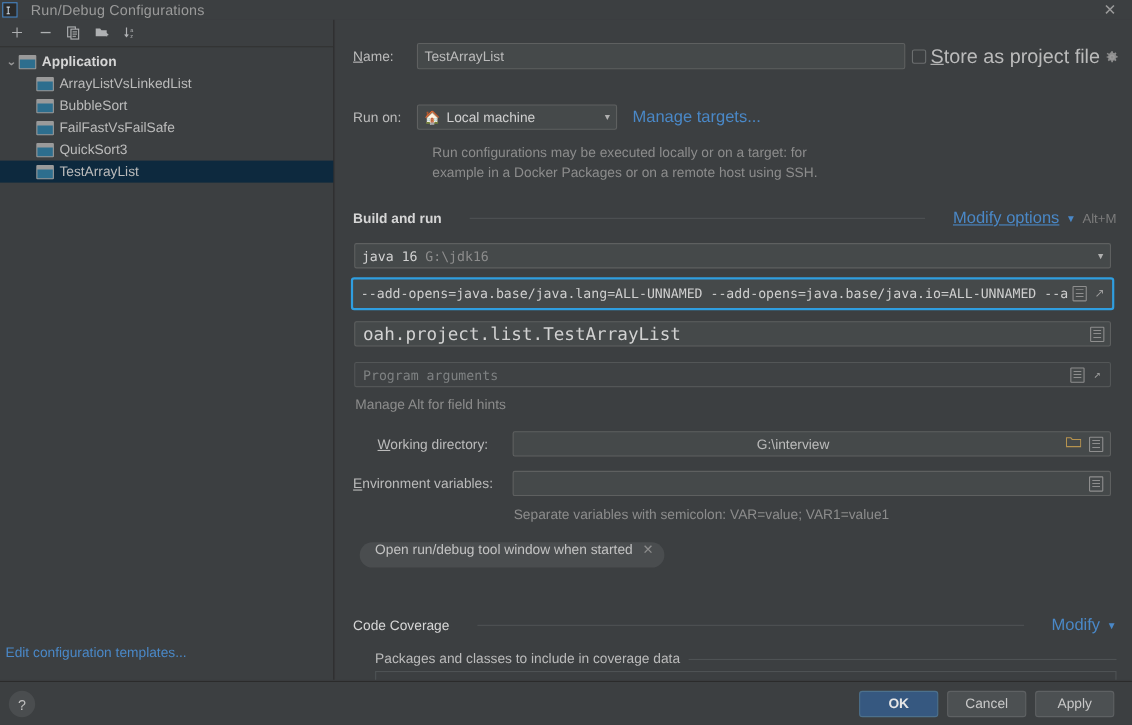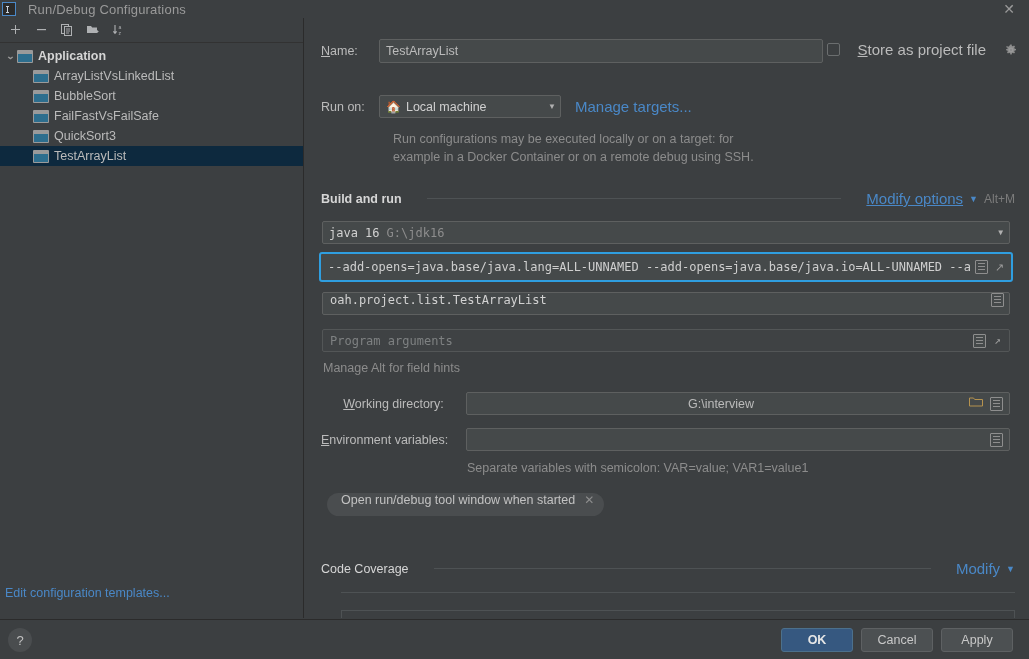--- a/index.html
+++ b/index.html
@@ -112,22 +112,22 @@
     padding: 0 6px;
     position: relative;
   }
 
   .name-row { position: absolute; left: 16px; top: 21px; width: 700px; }
   .name-label { width: 58px; }
   .name-field { width: 444px; }
 
   .store-wrap {
     position: absolute; right: 12px; top: 23px;
-    display: flex; align-items: center; gap: 18px;
-    font-size: 15px; color: #bbbbbb;
+    display: flex; align-items: center; gap: 4px;
+    font-size: 18px; color: #bbbbbb;
   }
   .checkbox {
     width: 13px; height: 13px;
     border: 1px solid #6b6e6f; border-radius: 2px;
     background: #3c3f41;
   }
   .gear {
     width: 13px; height: 13px; color: #9a9a9a;
     display:flex; align-items:center; justify-content:center;
   }
@@ -201,22 +201,22 @@
   }
   .expand-icon {
     width: 13px; height: 13px; margin-left: 5px; flex:none;
     color: #9d9d9d; font-size: 11px; line-height: 13px; text-align:center;
   }
 
   .class-field {
     position: absolute; left: 17px; top: 274px;
     width: 688px; height: 23px;
     background: #45494a; border: 1px solid #5e6060; border-radius: 2px;
-    display: flex; padding: 0 5px 0 7px;
-    font-family: "DejaVu Sans Mono", monospace; font-size: 12px; color: #d2d2d2;
+    display: flex; align-items: center; padding: 0 5px 0 7px;
+    font-family: "DejaVu Sans Mono", monospace; font-size: 16px; color: #d2d2d2;
   }
   .progargs-field {
     position: absolute; left: 17px; top: 311px;
     width: 688px; height: 23px;
     background: #3f4244; border: 1px solid #535657; border-radius: 2px;
     display: flex; align-items: center; padding: 0 5px 0 7px;
     font-family: "DejaVu Sans Mono", monospace; font-size: 12px; color: #7e8182;
   }
   .hint-alt {
     position: absolute; left: 18px; top: 343px;
@@ -396,21 +396,21 @@
       <div class="combo">
         <span class="home-icon">🏠</span>
         <span>Local machine</span>
         <span class="arrow">▼</span>
       </div>
       <a class="link manage-targets" href="#">Manage targets...</a>
     </div>
 
     <div class="runon-hint">
       <div>Run configurations may be executed locally or on a target: for</div>
-      <div>example in a Docker Container or on a remote debug using SSH.</div>
+      <div>example in a Docker Packages or on a remote host using SSH.</div>
     </div>
 
     <div class="section build-section">
       <span class="sec-title">Build and run</span>
       <span class="rule"></span>
       <span class="sec-right">
         <a class="link" href="#" style="text-decoration:underline">Modify options</a>
         <span class="chev">▼</span>
         <span class="shortcut">Alt+M</span>
       </span>
@@ -472,20 +472,21 @@
     <div class="section coverage-section">
       <span class="sec-title" style="font-weight:normal">Code Coverage</span>
       <span class="rule"></span>
       <span class="sec-right">
         <a class="link" href="#">Modify</a>
         <span class="chev">▼</span>
       </span>
     </div>
 
     <div class="cov-sub">
+      <span class="t">Packages and classes to include in coverage data</span>
       <span class="rule"></span>
     </div>
 
     <div class="cov-box">
       
       
     </div>
 
   </div>
 

